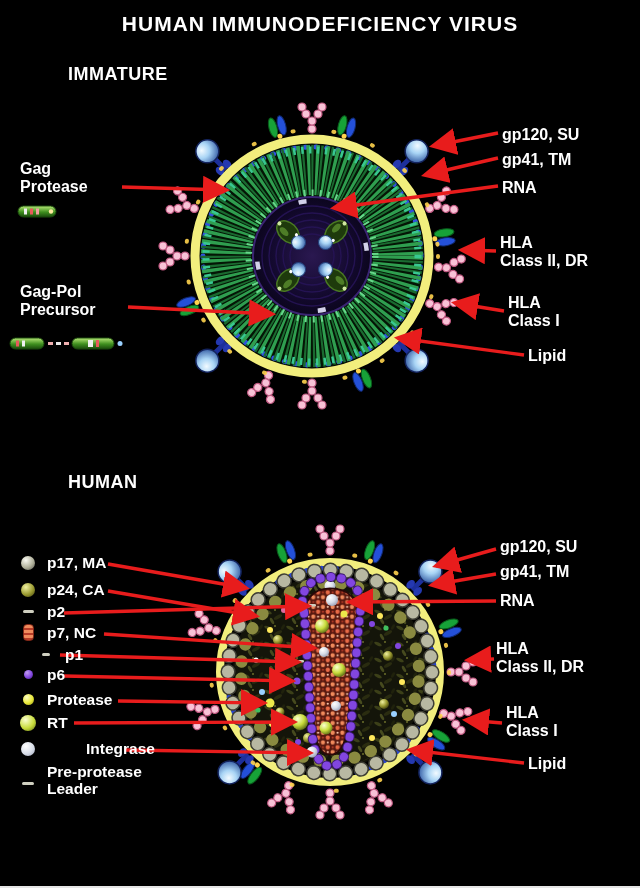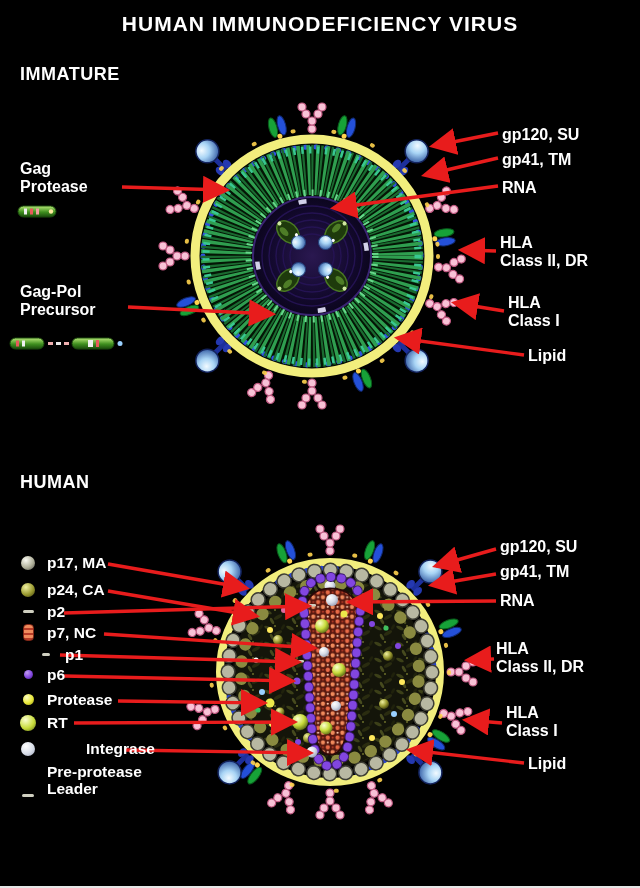--- a/index.html
+++ b/index.html
@@ -1,20 +1,20 @@
 <!DOCTYPE html>
 <html><head>
 <meta charset="utf-8">
 <style>
   html,body{margin:0;padding:0;background:#000;}
   .page{position:relative;width:640px;height:888px;background:#000;overflow:hidden;
         font-family:"Liberation Sans",sans-serif;color:#fff;}
   .title{position:absolute;top:12px;left:0;width:640px;text-align:center;
          font-size:21px;font-weight:bold;letter-spacing:1px;}
-  .heading{position:absolute;font-size:18px;font-weight:bold;letter-spacing:0.5px;}
+  .heading{position:absolute;font-size:18px;font-weight:bold;letter-spacing:0.5px;margin-left:48px;}
   #imm-heading{left:20px;top:64px;}
   #mat-heading{left:20px;top:472px;}
   .lbl{position:absolute;font-size:16px;font-weight:bold;line-height:1.15;white-space:pre-line;}
   .ctr{}
   .art{position:absolute;left:0;top:0;}
   .legend-row{position:absolute;display:flex;align-items:center;gap:9px;}
   .ic{flex:0 0 auto;}
   .icbox{width:20px;display:flex;justify-content:center;align-items:center;}
   .sph{border-radius:50%;}
   .ic-p17{width:14px;height:14px;background:radial-gradient(circle at 35% 30%,#fafaf2,#b0b09a 55%,#50504a);}
@@ -364,21 +364,21 @@
         <span class="ic sph ic-rt"></span>
       </span>
     <span class="legend-label">RT</span>
   </div>
   <div class="legend-row" style="left:18px;top:740px;gap:48px;">
     <span class="icbox">
         <span class="ic sph ic-integrase"></span>
       </span>
     <span class="legend-label">Integrase</span>
   </div>
-  <div class="legend-row" style="left:18px;top:763px;align-items:flex-end;">
+  <div class="legend-row" style="left:18px;top:763px;align-items:center;">
     <span class="icbox" style="margin-top:6px;">
         <span class="ic ic-preprot"></span>
       </span>
     <span class="legend-label">Pre-protease
 Leader</span>
   </div>
 
   <div class="edge-bottom"></div>
 </div>
 

